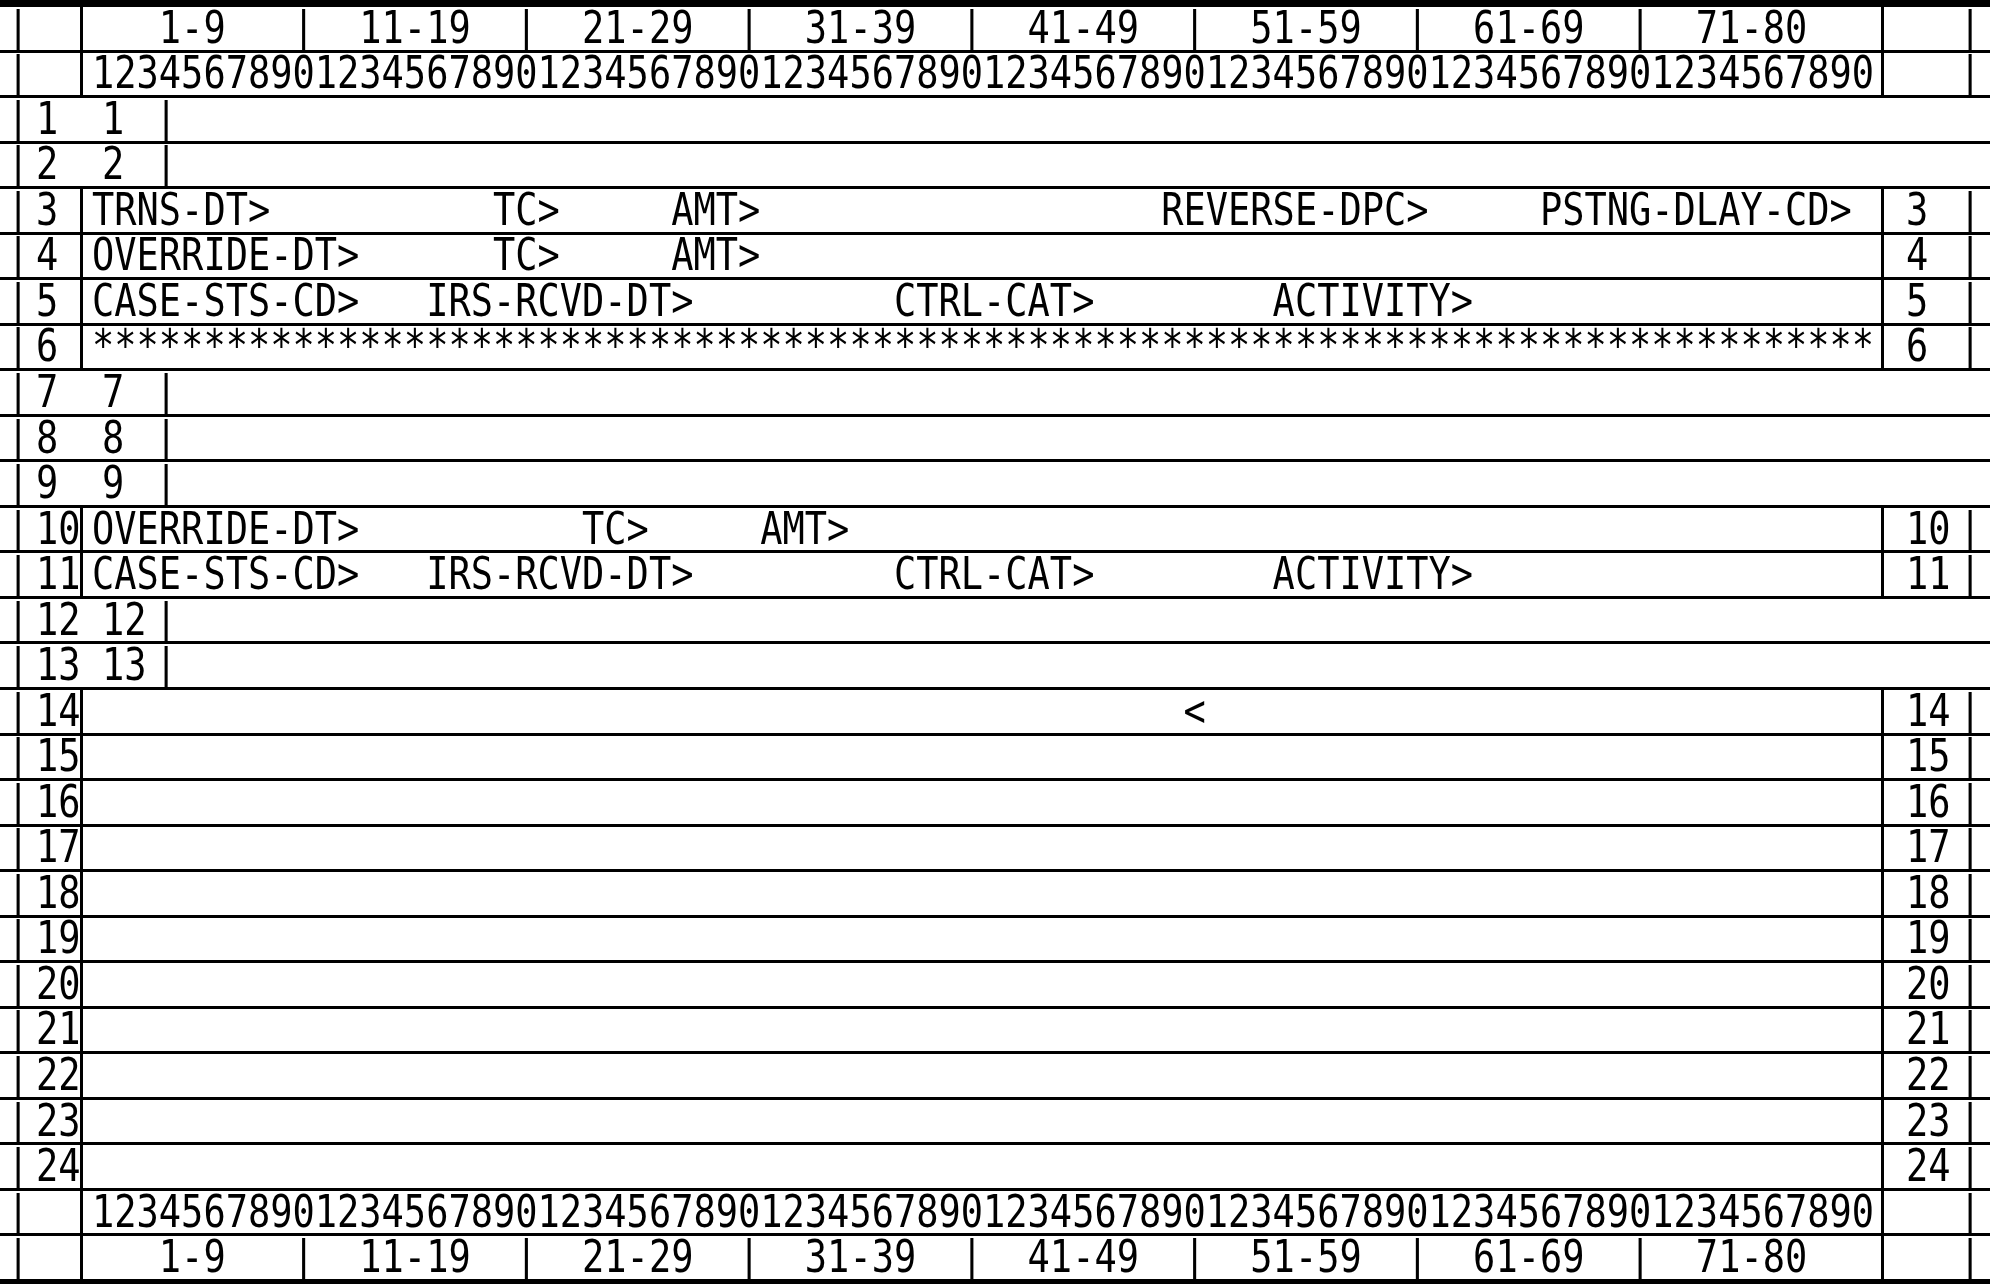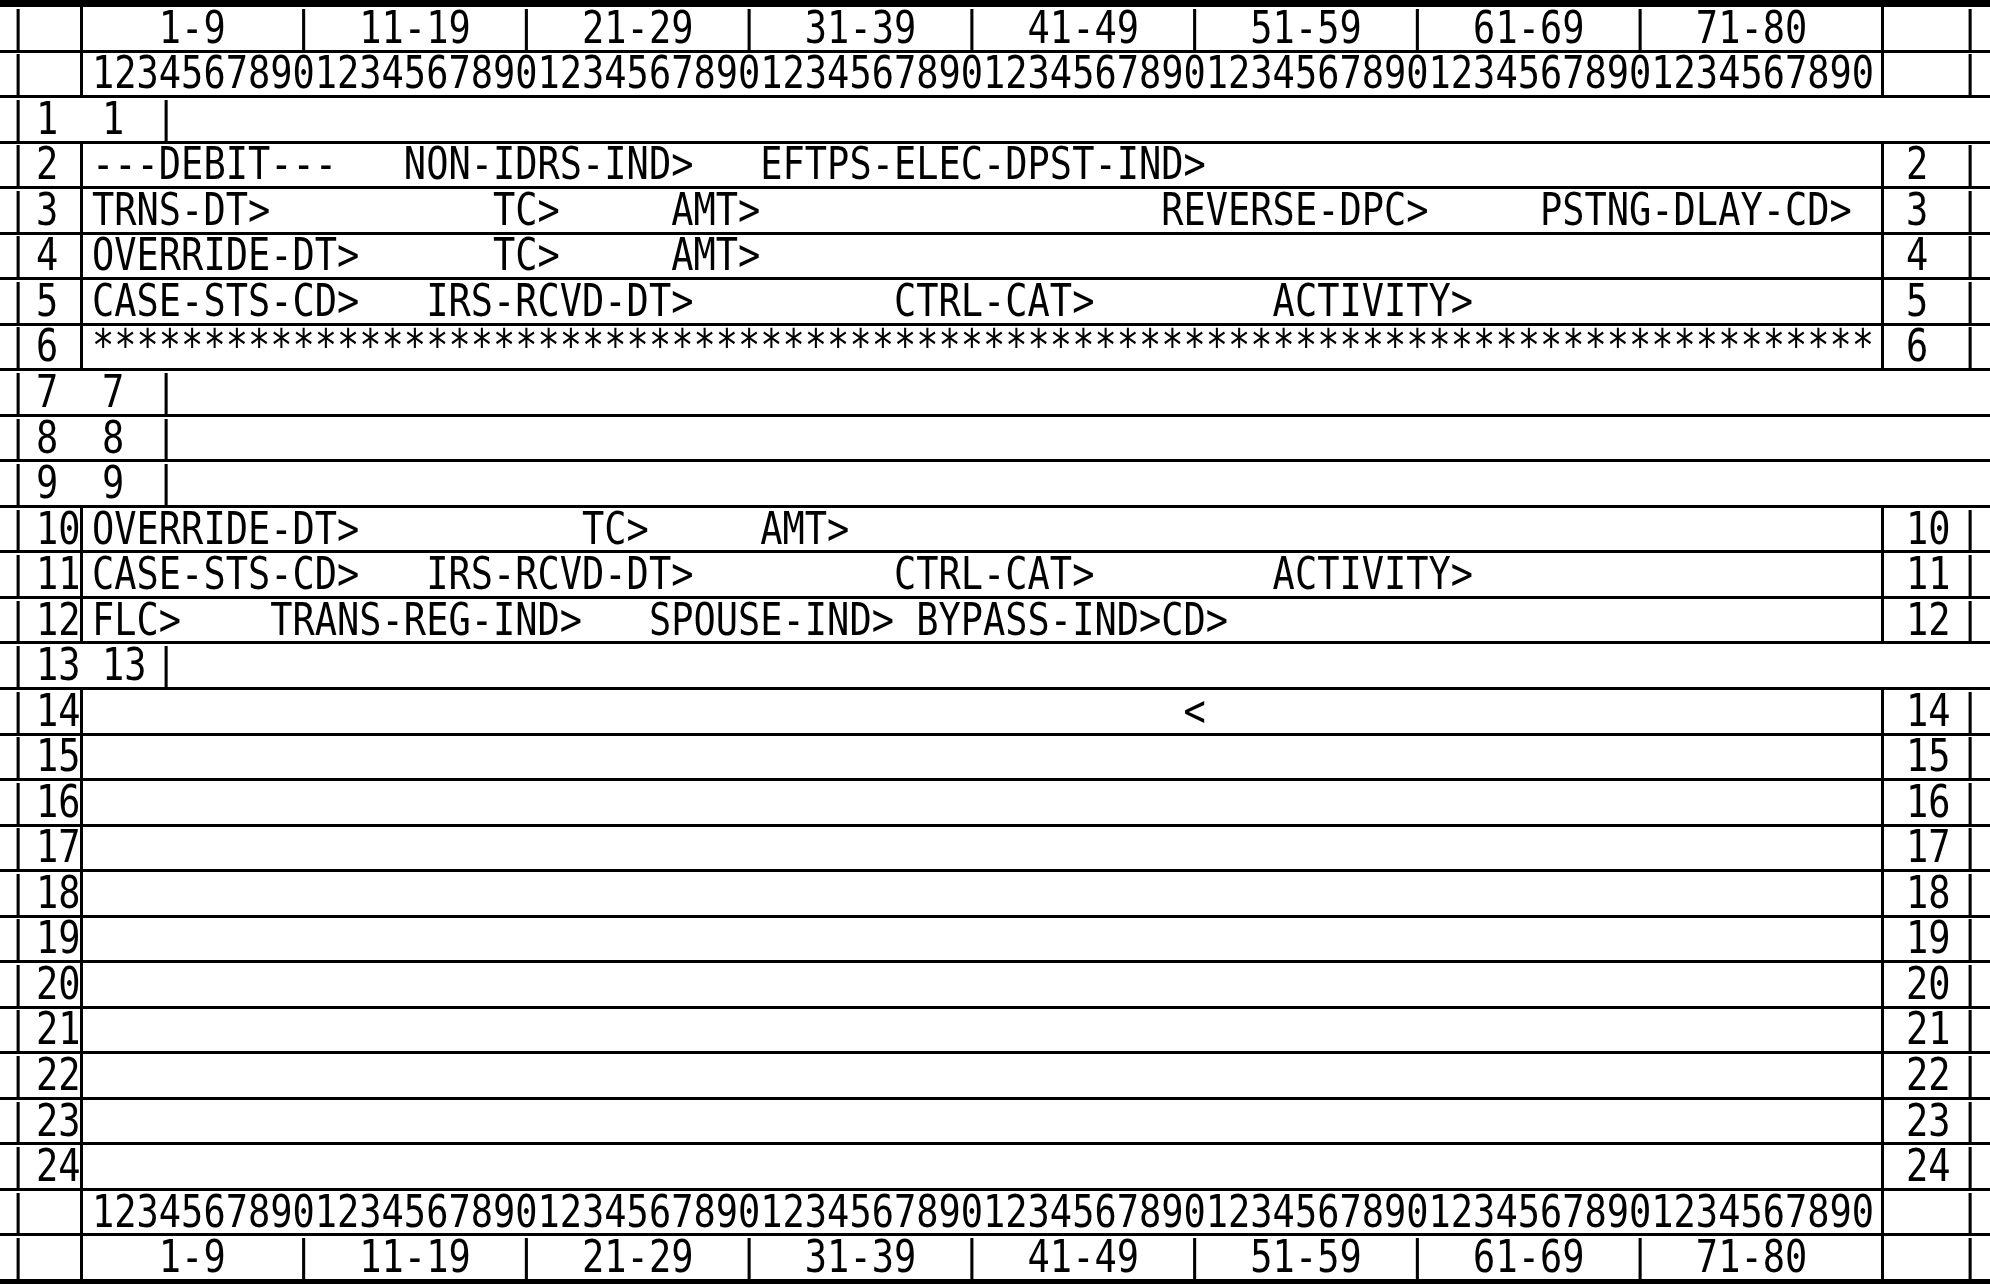--- a/index.html
+++ b/index.html
@@ -68,21 +68,20 @@
     </div>
     <div class="grid-row">
       <div class="cell lbar"><span class="txt">|</span></div>
       <div class="cell lnum"><span class="txt">1</span></div>
       <div class="cell rnum"><span class="txt">1</span></div>
       <div class="cell rbar"><span class="txt">|</span></div>
     </div>
     <div class="grid-row">
       <div class="cell lbar"><span class="txt">|</span></div>
       <div class="cell lnum"><span class="txt">2</span></div>
-      <div class="cell content"><span class="txt">---DEBIT---   NON-IDRS-IND&gt;   EFTPS-ELEC-DPST-IND&gt;</span></div>
       <div class="cell rnum"><span class="txt">2</span></div>
       <div class="cell rbar"><span class="txt">|</span></div>
     </div>
     <div class="grid-row">
       <div class="cell lbar"><span class="txt">|</span></div>
       <div class="cell lnum"><span class="txt">3</span></div>
       <div class="cell content"><span class="txt">TRNS-DT&gt;          TC&gt;     AMT&gt;                  REVERSE-DPC&gt;     PSTNG-DLAY-CD&gt;</span></div>
       <div class="cell rnum"><span class="txt">3</span></div>
       <div class="cell rbar"><span class="txt">|</span></div>
     </div>
@@ -135,21 +134,20 @@
     <div class="grid-row">
       <div class="cell lbar"><span class="txt">|</span></div>
       <div class="cell lnum"><span class="txt">11</span></div>
       <div class="cell content"><span class="txt">CASE-STS-CD&gt;   IRS-RCVD-DT&gt;         CTRL-CAT&gt;        ACTIVITY&gt;</span></div>
       <div class="cell rnum"><span class="txt">11</span></div>
       <div class="cell rbar"><span class="txt">|</span></div>
     </div>
     <div class="grid-row">
       <div class="cell lbar"><span class="txt">|</span></div>
       <div class="cell lnum"><span class="txt">12</span></div>
-      <div class="cell content"><span class="txt">FLC&gt;    TRANS-REG-IND&gt;   SPOUSE-IND&gt; BYPASS-IND&gt;CD&gt;</span></div>
       <div class="cell rnum"><span class="txt">12</span></div>
       <div class="cell rbar"><span class="txt">|</span></div>
     </div>
     <div class="grid-row">
       <div class="cell lbar"><span class="txt">|</span></div>
       <div class="cell lnum"><span class="txt">13</span></div>
       <div class="cell rnum"><span class="txt">13</span></div>
       <div class="cell rbar"><span class="txt">|</span></div>
     </div>
     <div class="grid-row">

